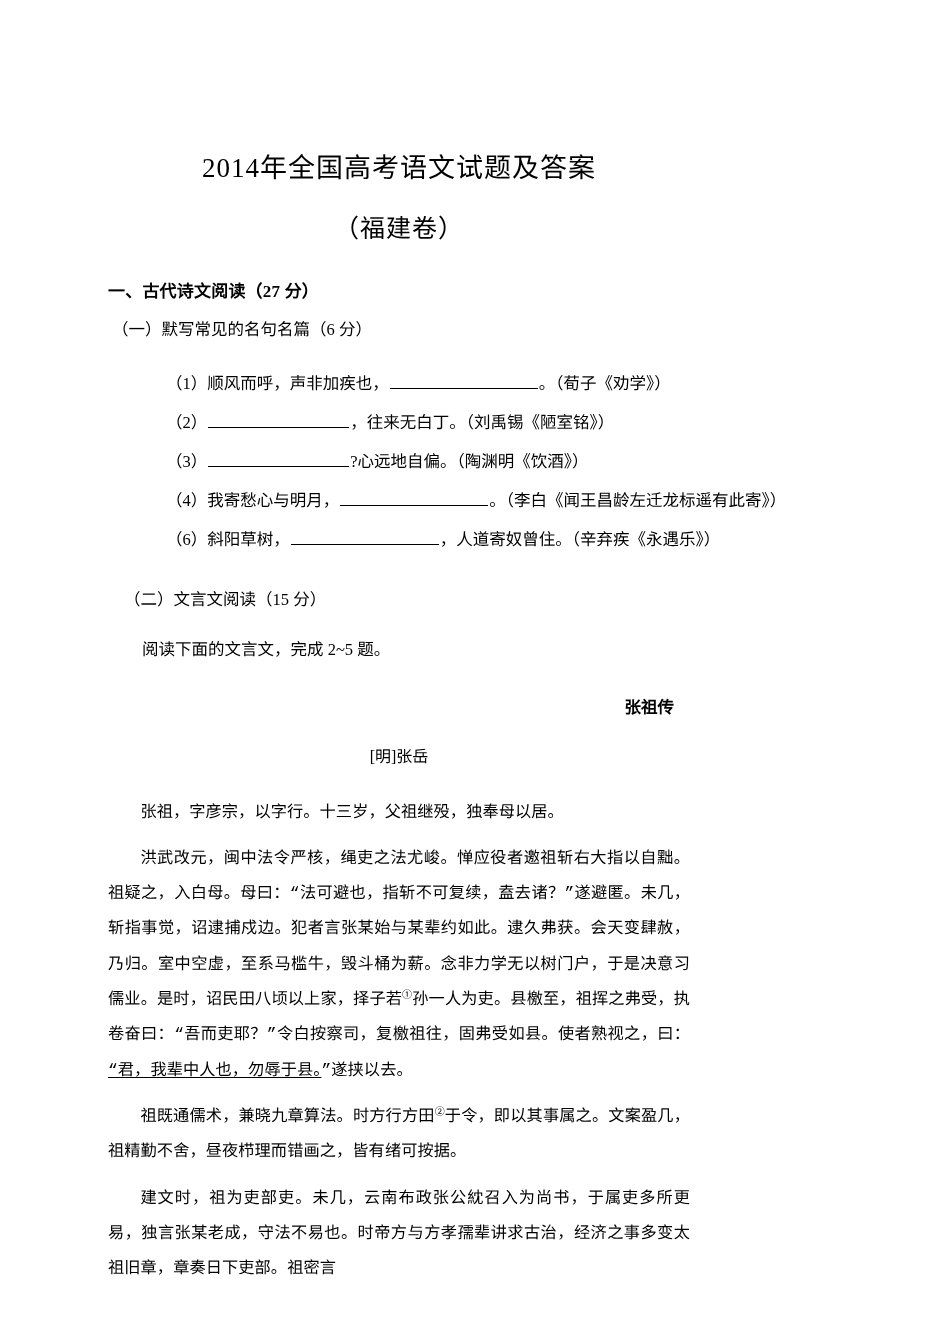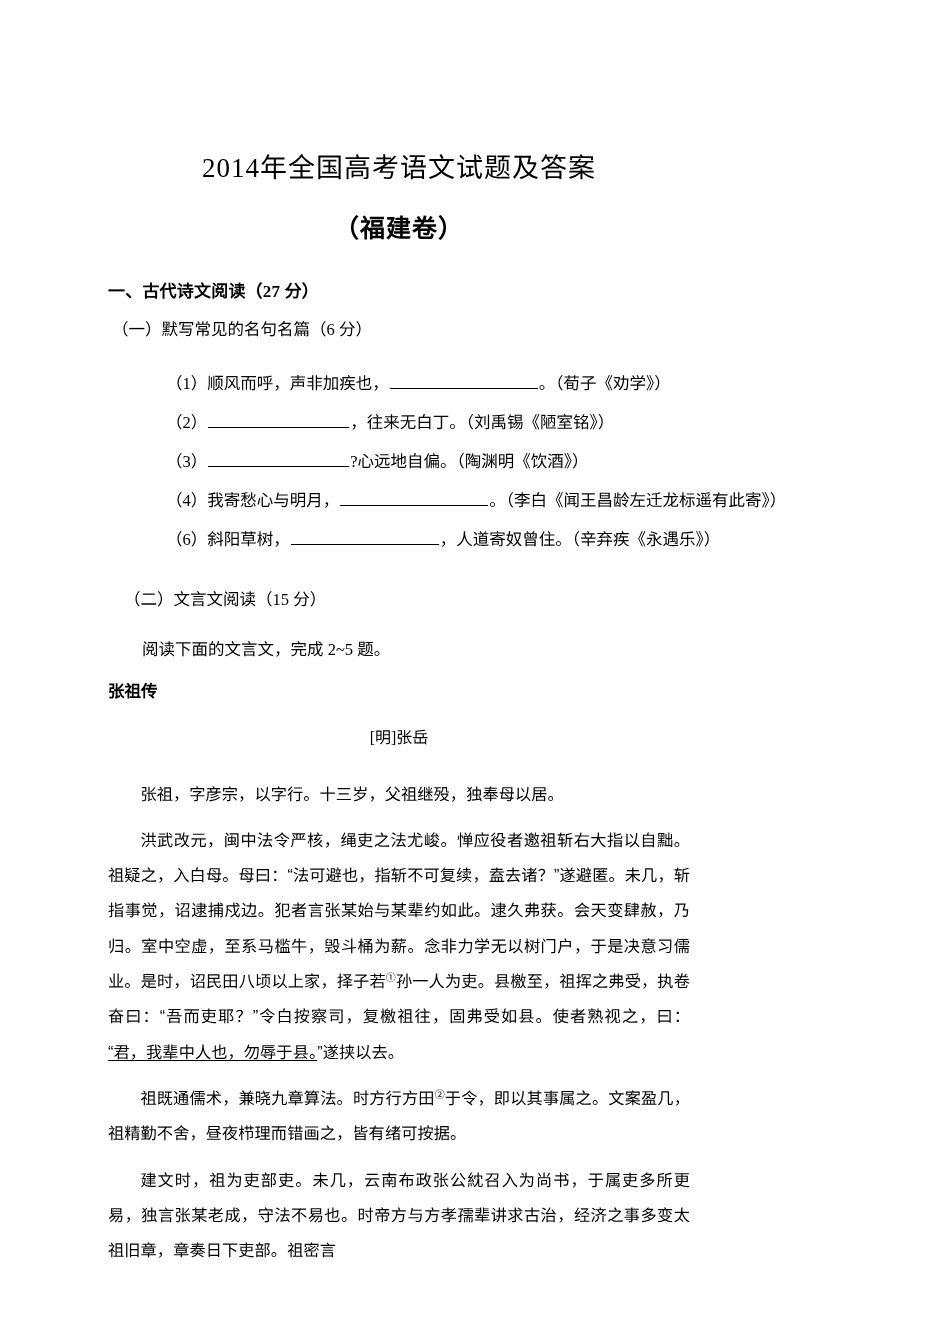--- a/index.html
+++ b/index.html
@@ -35,21 +35,21 @@
     font-weight: normal;
     letter-spacing: 1px;
     margin: 0;
     padding-top: 152px;
     line-height: 1.2;
     font-family: "Liberation Serif", "DejaVu Serif", serif;
   }
   .doc-subtitle {
     text-align: center;
     font-size: 25px;
-    font-weight: bold;
+    font-weight: normal;
     letter-spacing: 1px;
     margin: 0;
     padding-top: 30px;
     line-height: 1.2;
   }
 
   
   .section-heading {
     font-size: 17px;
     font-weight: bold;
@@ -105,38 +105,38 @@
     line-height: 1.45;
   }
   .passage-instruction {
     font-size: 16.5px;
     margin: 0;
     padding-top: 15px;
     padding-left: 34px;
     line-height: 1.45;
   }
   .passage-title {
-    text-align: left;
+    text-align: right;
     font-size: 16.5px;
     font-weight: bold;
-    margin: 0;
+    margin: 16px;
     padding-top: 18px;
     line-height: 1.45;
     font-family: "DejaVu Sans", "Liberation Sans", sans-serif;
   }
   .passage-author {
     text-align: center;
     font-size: 16px;
     margin: 13px;
     padding-top: 9px;
     line-height: 1.45;
   }
 
   .passage-body {
-    font-family: Liberation Sans, sans-serif;
+    font-family: Liberation Mono, monospace;
     font-size: 16.2px;
     line-height: 2.18;
     text-align: justify;
     text-justify: inter-ideograph;
     letter-spacing: 0.1px;
   }
   .passage-body p {
     margin: 0;
     text-indent: 2em;
   }

